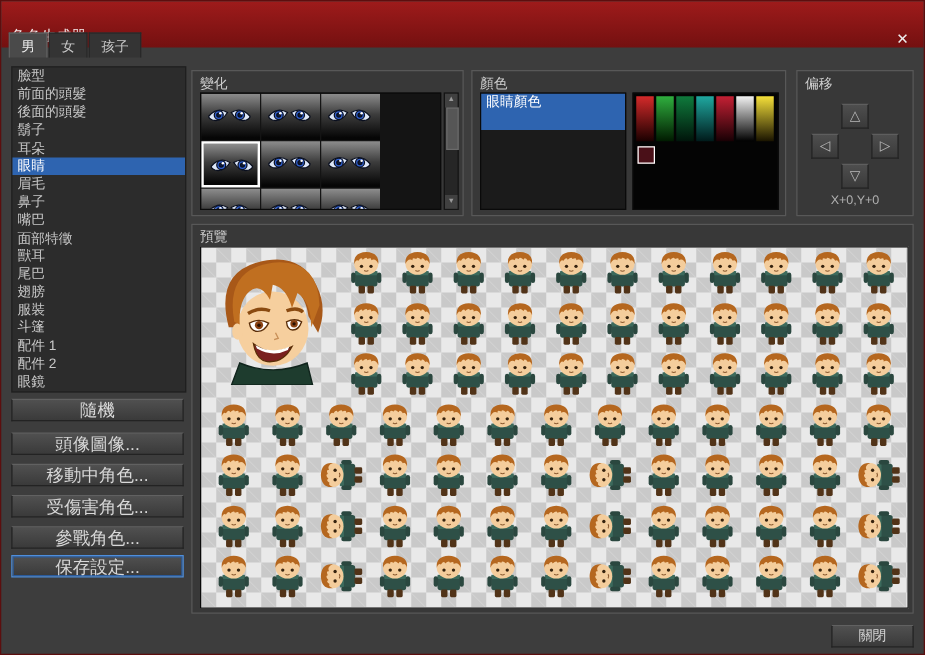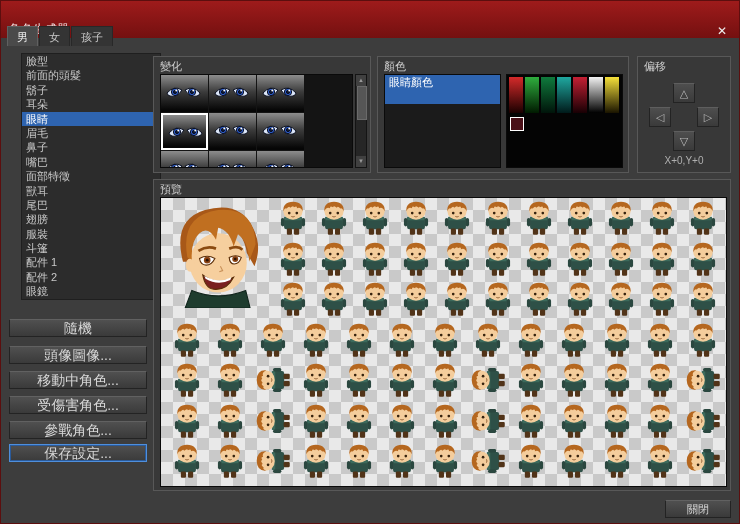--- a/index.html
+++ b/index.html
@@ -10,21 +10,21 @@
   .titlebar{position:absolute;left:0;top:0;width:100%;height:37px;
             background:linear-gradient(#9e1b1b,#741010);display:flex;align-items:flex-end;
             padding:0 8px;box-sizing:border-box;color:#f2e9e9;font-size:12px;}
   .titlebar .close{margin-left:auto;width:18px;text-align:center;color:#eee;font-size:12px;}
   
   .tabs{position:absolute;left:6px;top:25px;display:flex;height:20px;}
   .tab{font-size:11px;color:#c8c8c8;padding:3px 9px 2px 9px;background:#343434;
        border:1px solid #282828;border-bottom:none;margin-right:1px;}
   .tab.selected{background:#4a4a4a;border-color:#606060;color:#eee;}
   
-  .list{position:absolute;left:8px;top:52px;width:140px;background:#2c2c2c;border:1px solid #1f1f1f;box-sizing:border-box;margin-left:12px;}
+  .list{position:absolute;left:8px;top:52px;width:140px;background:#2c2c2c;border:1px solid #1f1f1f;box-sizing:border-box;}
   .list-item{height:14.4px;line-height:14.4px;font-size:11px;color:#c8c8c8;padding-left:4px;
              white-space:nowrap;overflow:hidden;}
   .list-item.selected{background:#2e64b0;color:#fff;}
   
   .btn{position:absolute;left:8px;width:138px;height:18px;box-sizing:border-box;
        background:linear-gradient(#505050,#3a3a3a);border:1px solid #232323;border-top-color:#616161;
        color:#d8d8d8;font-size:14px;text-align:center;line-height:16px;}
   .btn.focused{border:1px solid #4f8fdc;box-shadow:inset 0 0 0 1px #2a5a9a;}
   
   .group{position:absolute;background:#383838;border:1px solid #585858;box-sizing:border-box;}
@@ -82,20 +82,21 @@
 
   <div class="tabs">
     <div class="tab selected">男</div>
     <div class="tab">女</div>
     <div class="tab">孩子</div>
   </div>
 
   <div class="list">
       <div class="list-item">臉型</div>
       <div class="list-item">前面的頭髮</div>
+      <div class="list-item">後面的頭髮</div>
       <div class="list-item">鬍子</div>
       <div class="list-item">耳朵</div>
       <div class="list-item selected">眼睛</div>
       <div class="list-item">眉毛</div>
       <div class="list-item">鼻子</div>
       <div class="list-item">嘴巴</div>
       <div class="list-item">面部特徵</div>
       <div class="list-item">獸耳</div>
       <div class="list-item">尾巴</div>
       <div class="list-item">翅膀</div>

